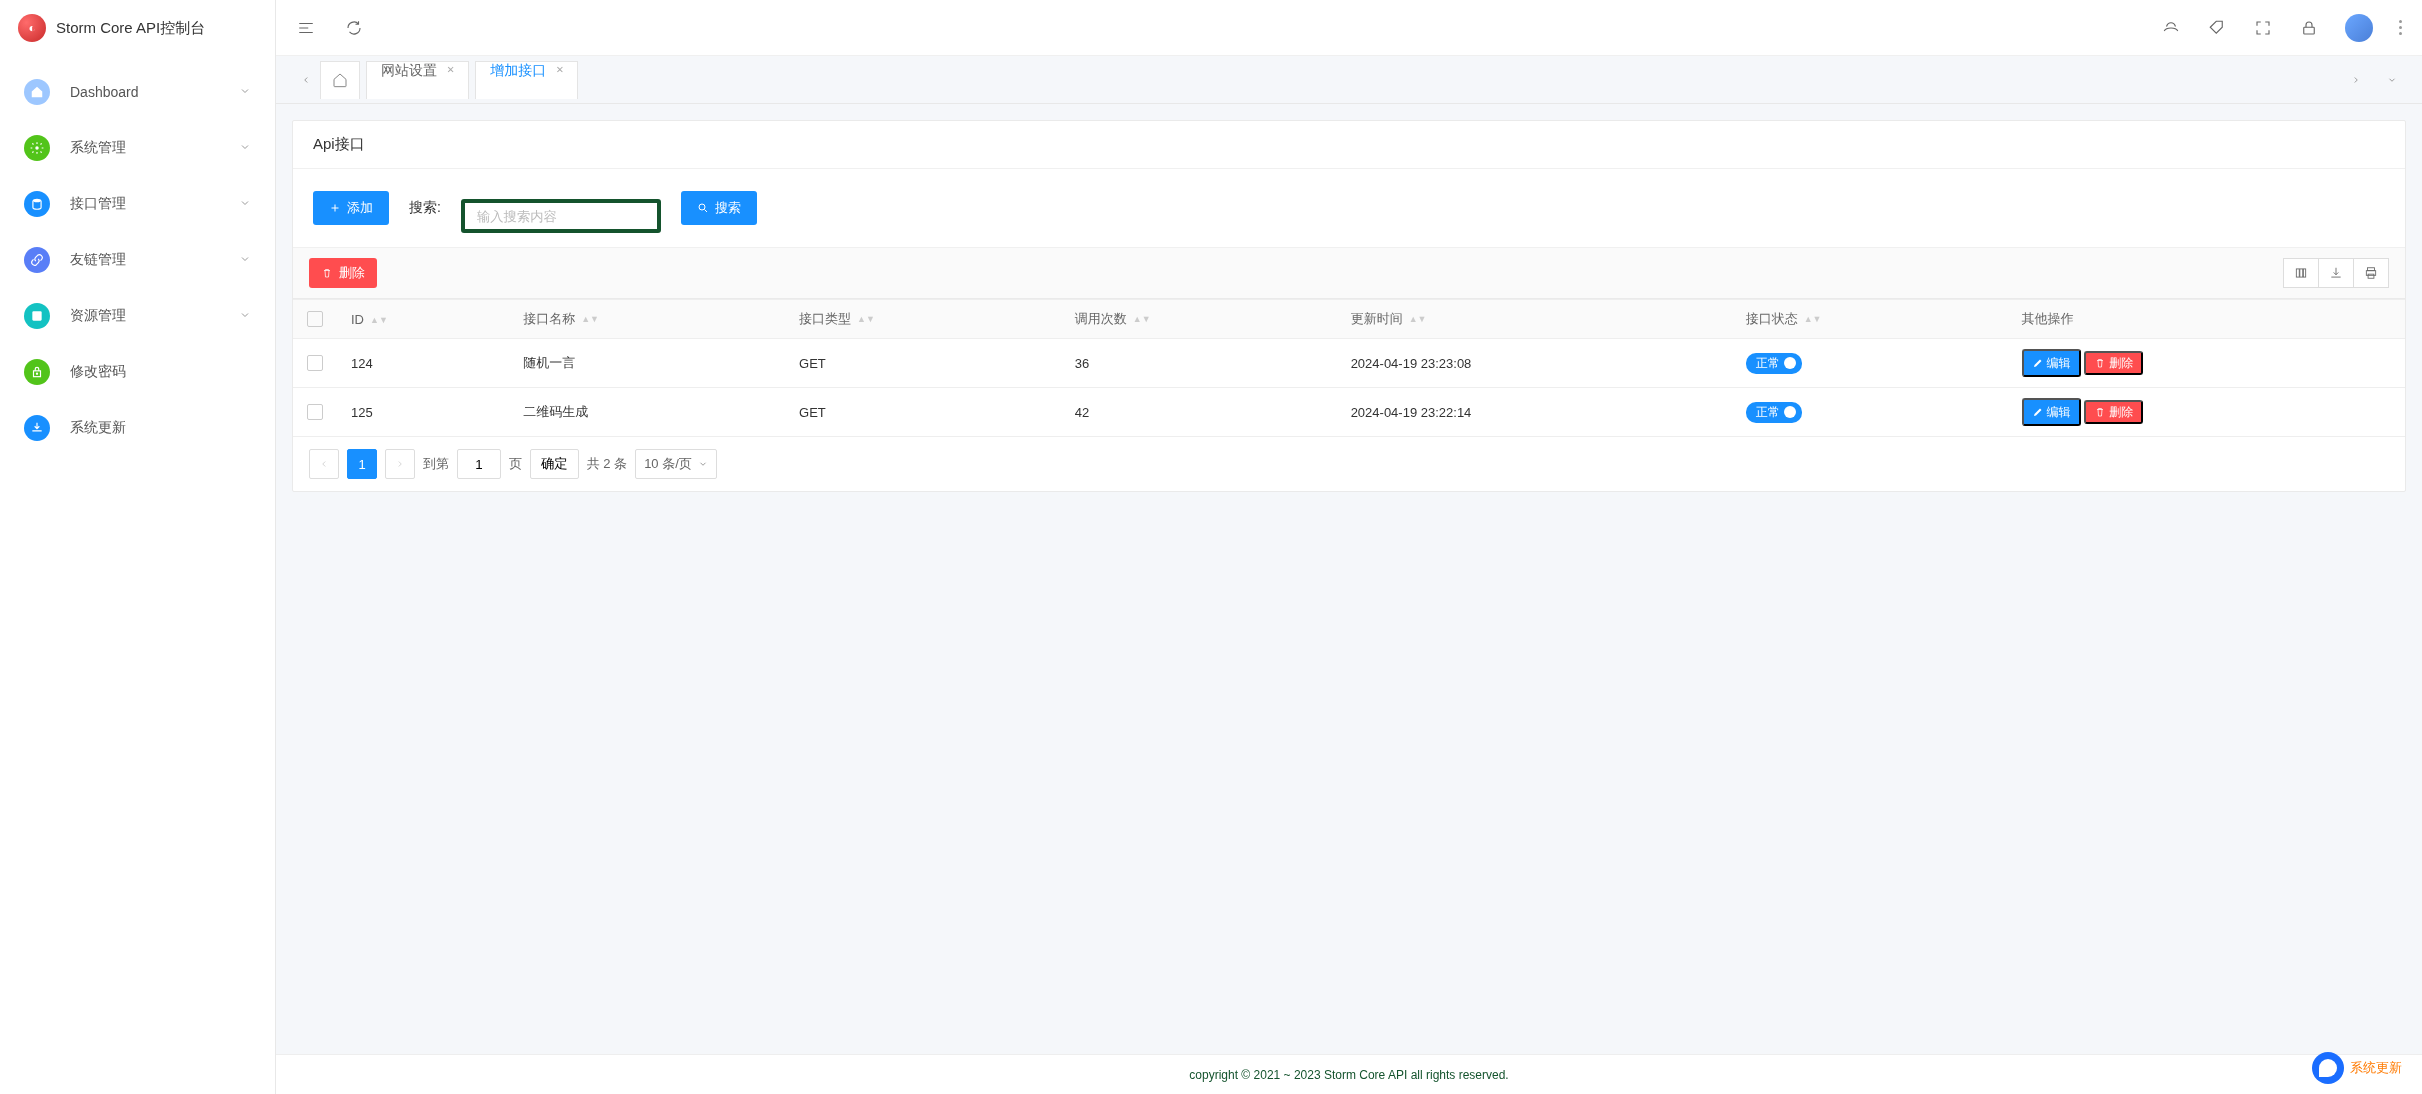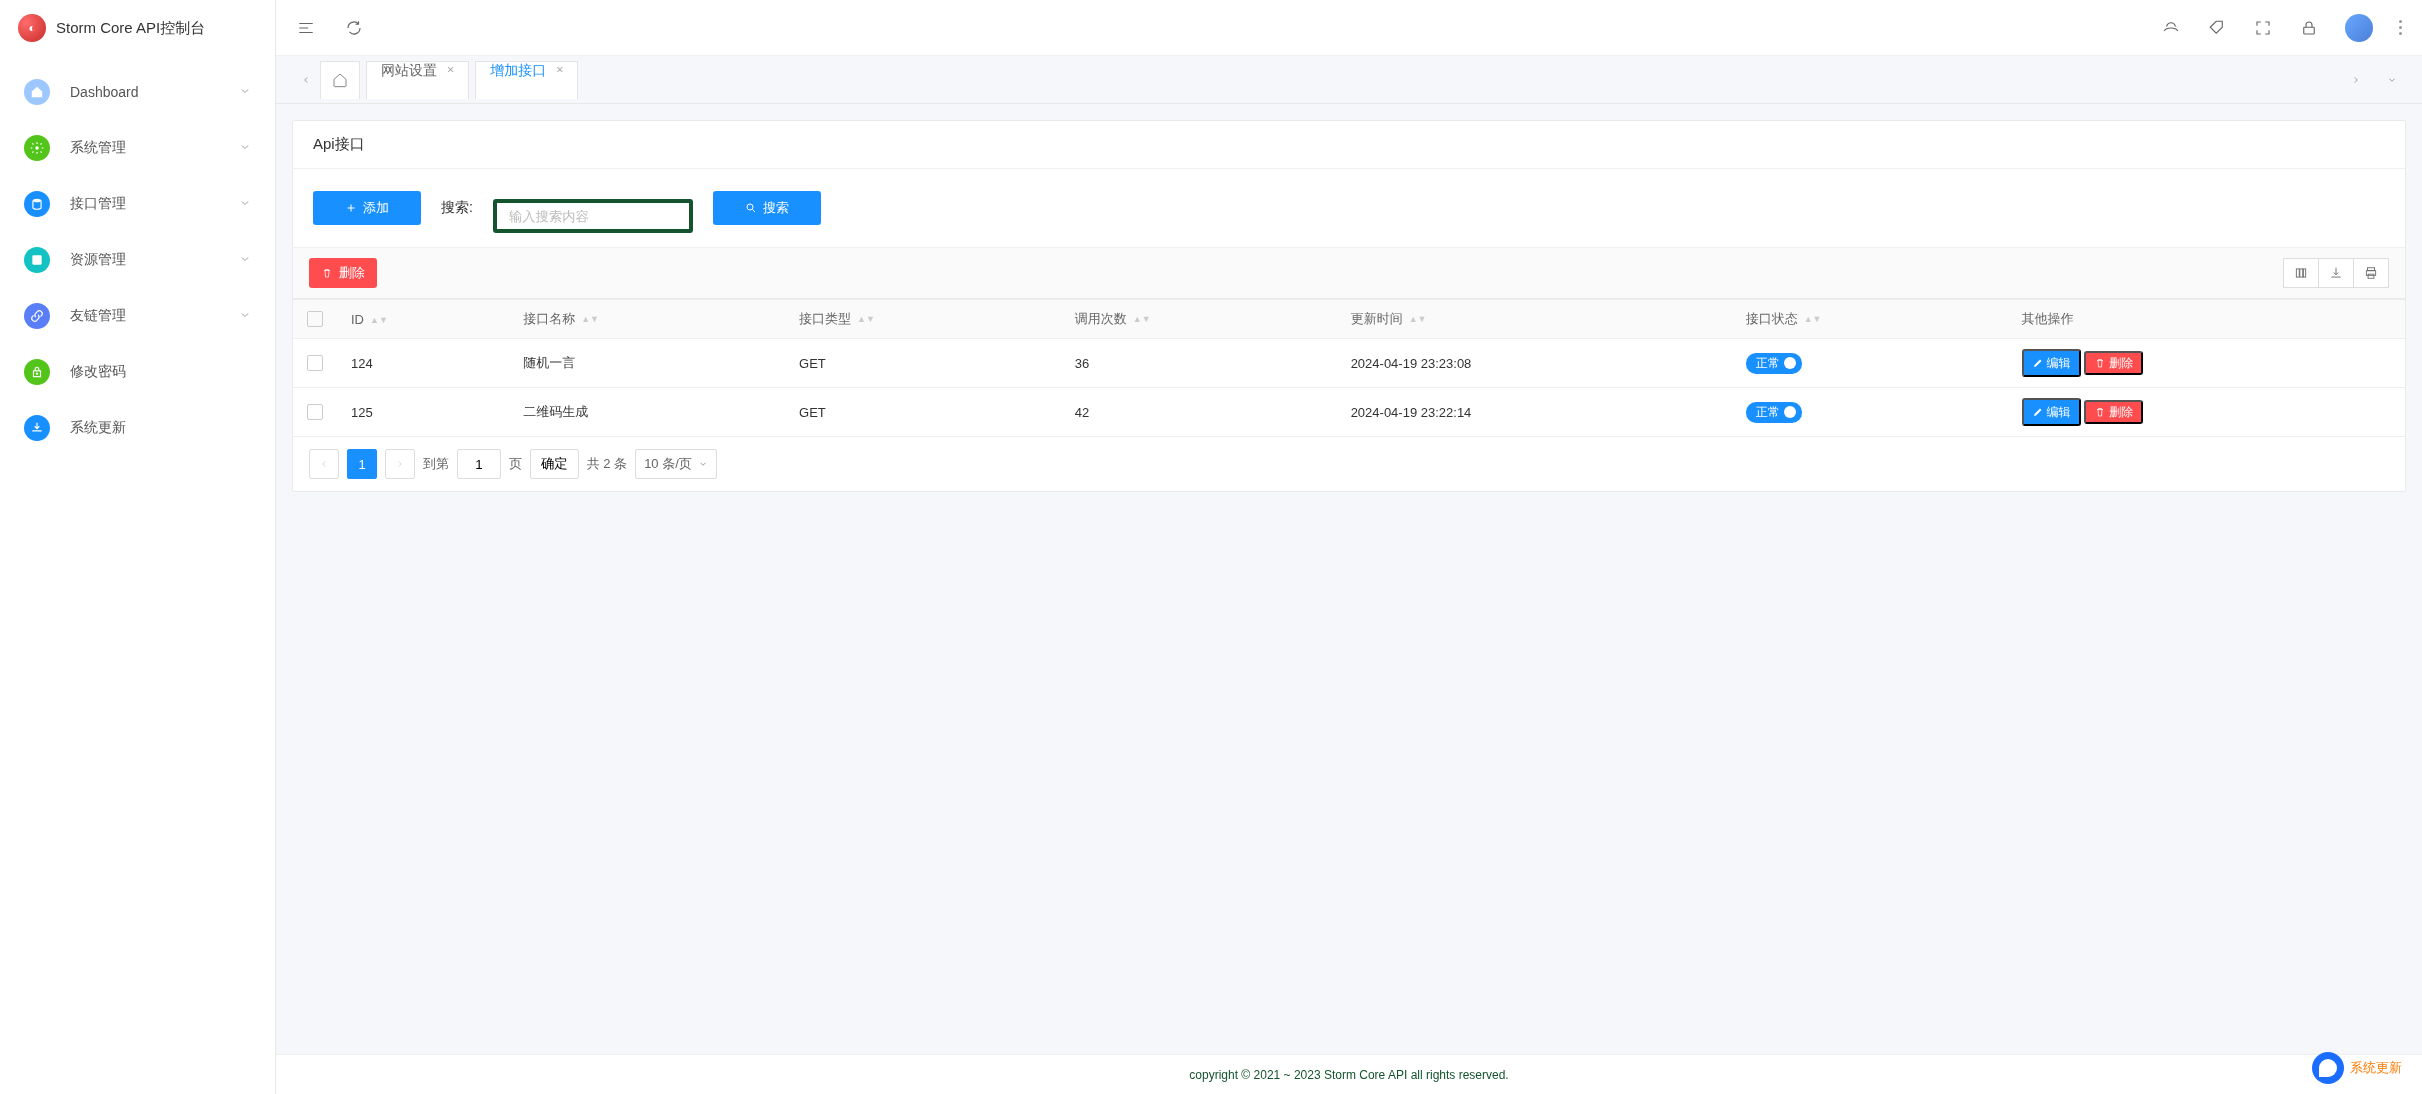--- a/index.html
+++ b/index.html
@@ -36,21 +36,21 @@
 .tab { height: 38px; display: flex; padding: 0 14px; background: #fff; border: 1px solid #e4e4e4; border-bottom: none; gap: 10px; cursor: pointer; margin-left: 6px; color: #666; font-family: Liberation Mono, monospace; }
 .tab.active { color: #1890ff; }
 .tab-close { color: #aaa; font-size: 12px; }
 .tabsbar-right { margin-left: auto; display: flex; gap: 8px; }
 
 
 .content { flex: 1; background: #f5f7fa; padding: 16px; overflow: auto; }
 .card { background: #fff; border: 1px solid #eaeaea; border-radius: 2px; }
 .card-head { padding: 14px 20px; font-size: 15px; border-bottom: 1px solid #f0f0f0; }
 .card-toolbar { padding: 14px 20px; display: flex; align-items: center; gap: 20px; border-bottom: 1px solid #f0f0f0; }
-.btn { display: inline-flex; align-items: center; gap: 6px; height: 34px; padding: 0 32px; border-radius: 3px; cursor: pointer; font-size: 13px; border: none; }
+.btn { display: inline-flex; align-items: center; gap: 6px; height: 34px; padding: 0 16px; border-radius: 3px; cursor: pointer; font-size: 13px; border: none; }
 .btn-primary { background: #1890ff; color: #fff; }
 .btn-danger { background: #ff4d4f; color: #fff; }
 .btn-danger-sm { background: #ff4d4f; color: #fff; height: 24px; padding: 0 8px; font-size: 12px; border-radius: 3px; display: inline-flex; align-items: center; gap: 3px; }
 .btn-info-sm { background: #1890ff; color: #fff; height: 28px; padding: 0 8px; font-size: 12px; border-radius: 3px; display: inline-flex; align-items: center; gap: 3px; }
 .btn svg, .btn-danger-sm svg, .btn-info-sm svg { width: 12px; height: 12px; fill: currentColor; }
 .search-label { font-size: 14px; color: #333; }
 .search-input { height: 34px; width: 200px; border: 4px solid #14532d; border-radius: 3px; padding: 0 12px; outline: none; margin-top: 16px; }
 .search-input::placeholder { color: #bbb; }
 
 .table-toolbar { padding: 10px 16px; display: flex; align-items: center; background: #fafafa; border-bottom: 1px solid #eaeaea; }
@@ -118,37 +118,37 @@
               <ellipse cx="12" cy="6" rx="7" ry="3" fill="#fff"></ellipse>
               <path d="M5 6v12c0 1.7 3 3 7 3s7-1.3 7-3V6" fill="none" stroke="#fff" stroke-width="2"></path>
             </svg>
           </div>
     <span class="menu-label">接口管理</span>
     <span class="menu-chev"><svg width="12" height="12" viewBox="0 0 24 24" fill="none" stroke="currentColor" stroke-width="2">
               <path d="M6 9l6 6 6-6"></path>
             </svg></span>
         </div>
         <div class="menu-item">
+          <div class="menu-icon" style="background:#597ef7">
+            <svg viewBox="0 0 24 24">
+              <path d="M10 14a5 5 0 0 1 0-7l3-3a5 5 0 0 1 7 7l-2 2M14 10a5 5 0 0 1 0 7l-3 3a5 5 0 0 1-7-7l2-2" fill="none" stroke="#fff" stroke-width="2"></path>
+            </svg>
+          </div>
+    <span class="menu-label">友链管理</span>
+    <span class="menu-chev"><svg width="12" height="12" viewBox="0 0 24 24" fill="none" stroke="currentColor" stroke-width="2">
+              <path d="M6 9l6 6 6-6"></path>
+            </svg></span>
+        </div>
+        <div class="menu-item">
           <div class="menu-icon" style="background:#13c2c2">
             <svg viewBox="0 0 24 24">
               <rect x="4" y="4" width="16" height="16" rx="2" fill="#fff"></rect>
             </svg>
           </div>
     <span class="menu-label">资源管理</span>
-    <span class="menu-chev"><svg width="12" height="12" viewBox="0 0 24 24" fill="none" stroke="currentColor" stroke-width="2">
-              <path d="M6 9l6 6 6-6"></path>
-            </svg></span>
-        </div>
-        <div class="menu-item">
-          <div class="menu-icon" style="background:#597ef7">
-            <svg viewBox="0 0 24 24">
-              <path d="M10 14a5 5 0 0 1 0-7l3-3a5 5 0 0 1 7 7l-2 2M14 10a5 5 0 0 1 0 7l-3 3a5 5 0 0 1-7-7l2-2" fill="none" stroke="#fff" stroke-width="2"></path>
-            </svg>
-          </div>
-    <span class="menu-label">友链管理</span>
     <span class="menu-chev"><svg width="12" height="12" viewBox="0 0 24 24" fill="none" stroke="currentColor" stroke-width="2">
               <path d="M6 9l6 6 6-6"></path>
             </svg></span>
         </div>
         <div class="menu-item">
           <div class="menu-icon" style="background:#52c41a">
             <svg viewBox="0 0 24 24">
               <circle cx="12" cy="15" r="2" fill="#fff"></circle>
               <rect x="6" y="10" width="12" height="10" fill="none" stroke="#fff" stroke-width="2"></rect>
               <path d="M9 10V7a3 3 0 0 1 6 0v3" fill="none" stroke="#fff" stroke-width="2"></path>

